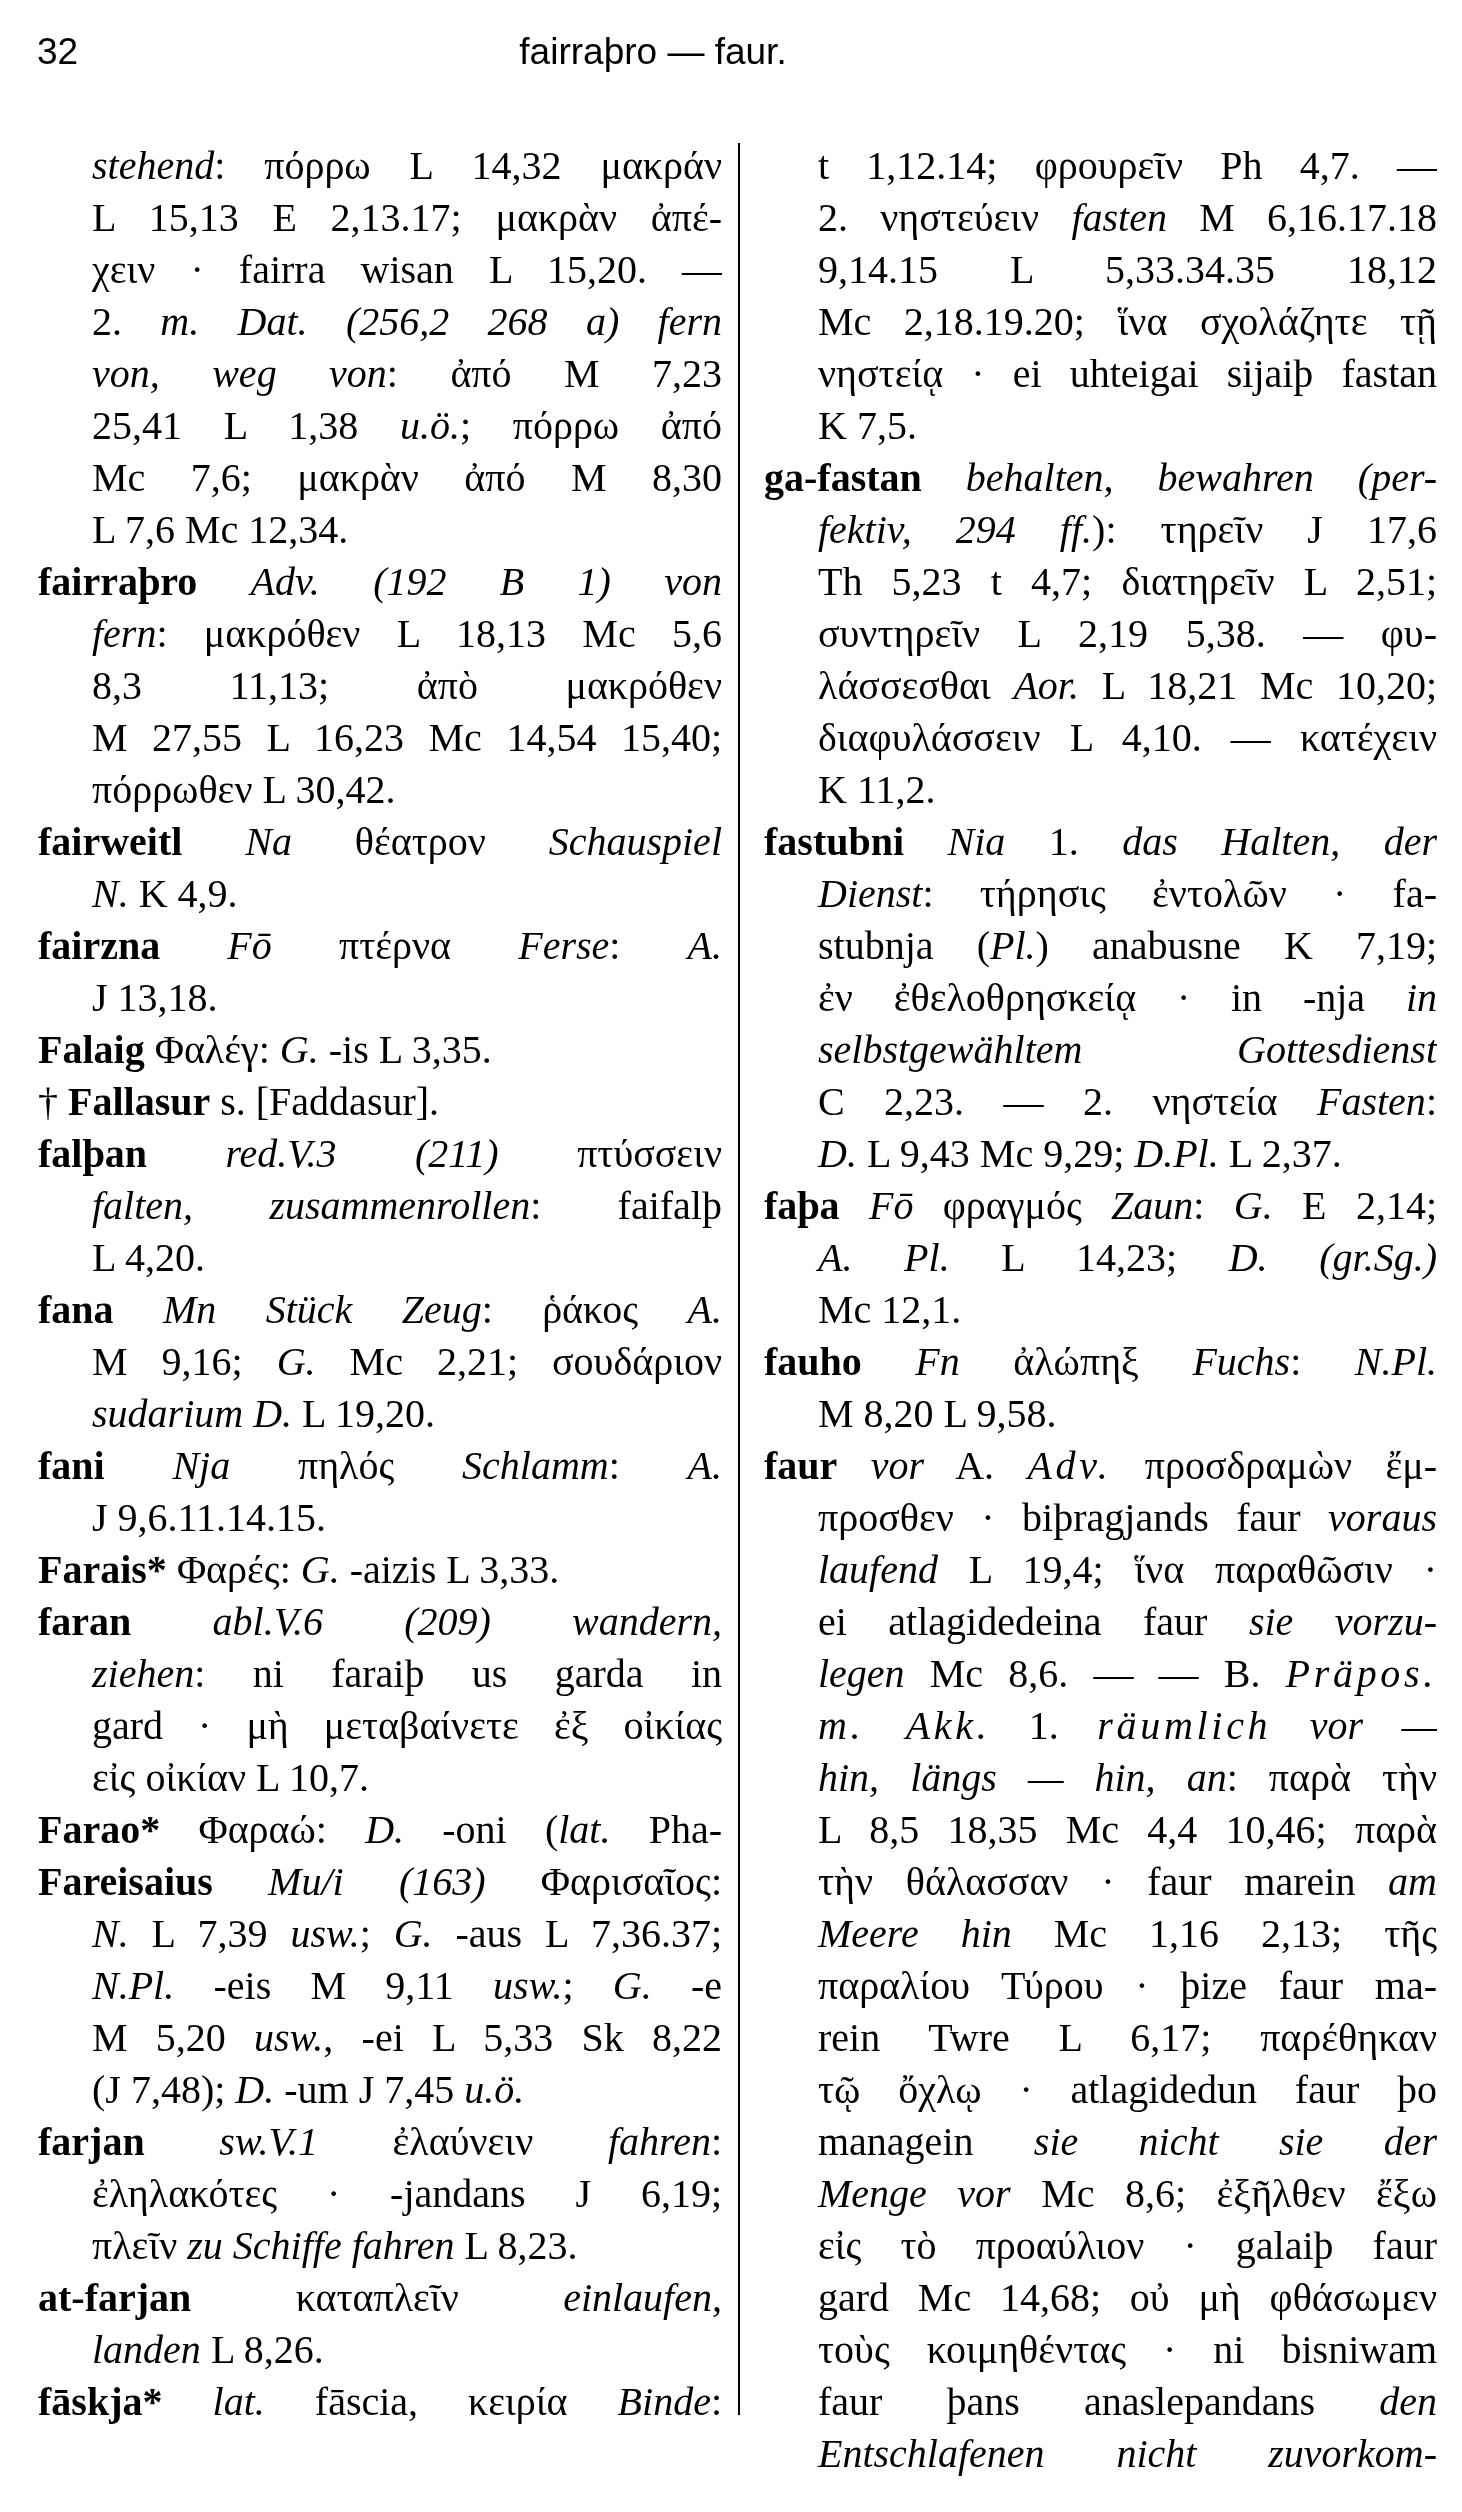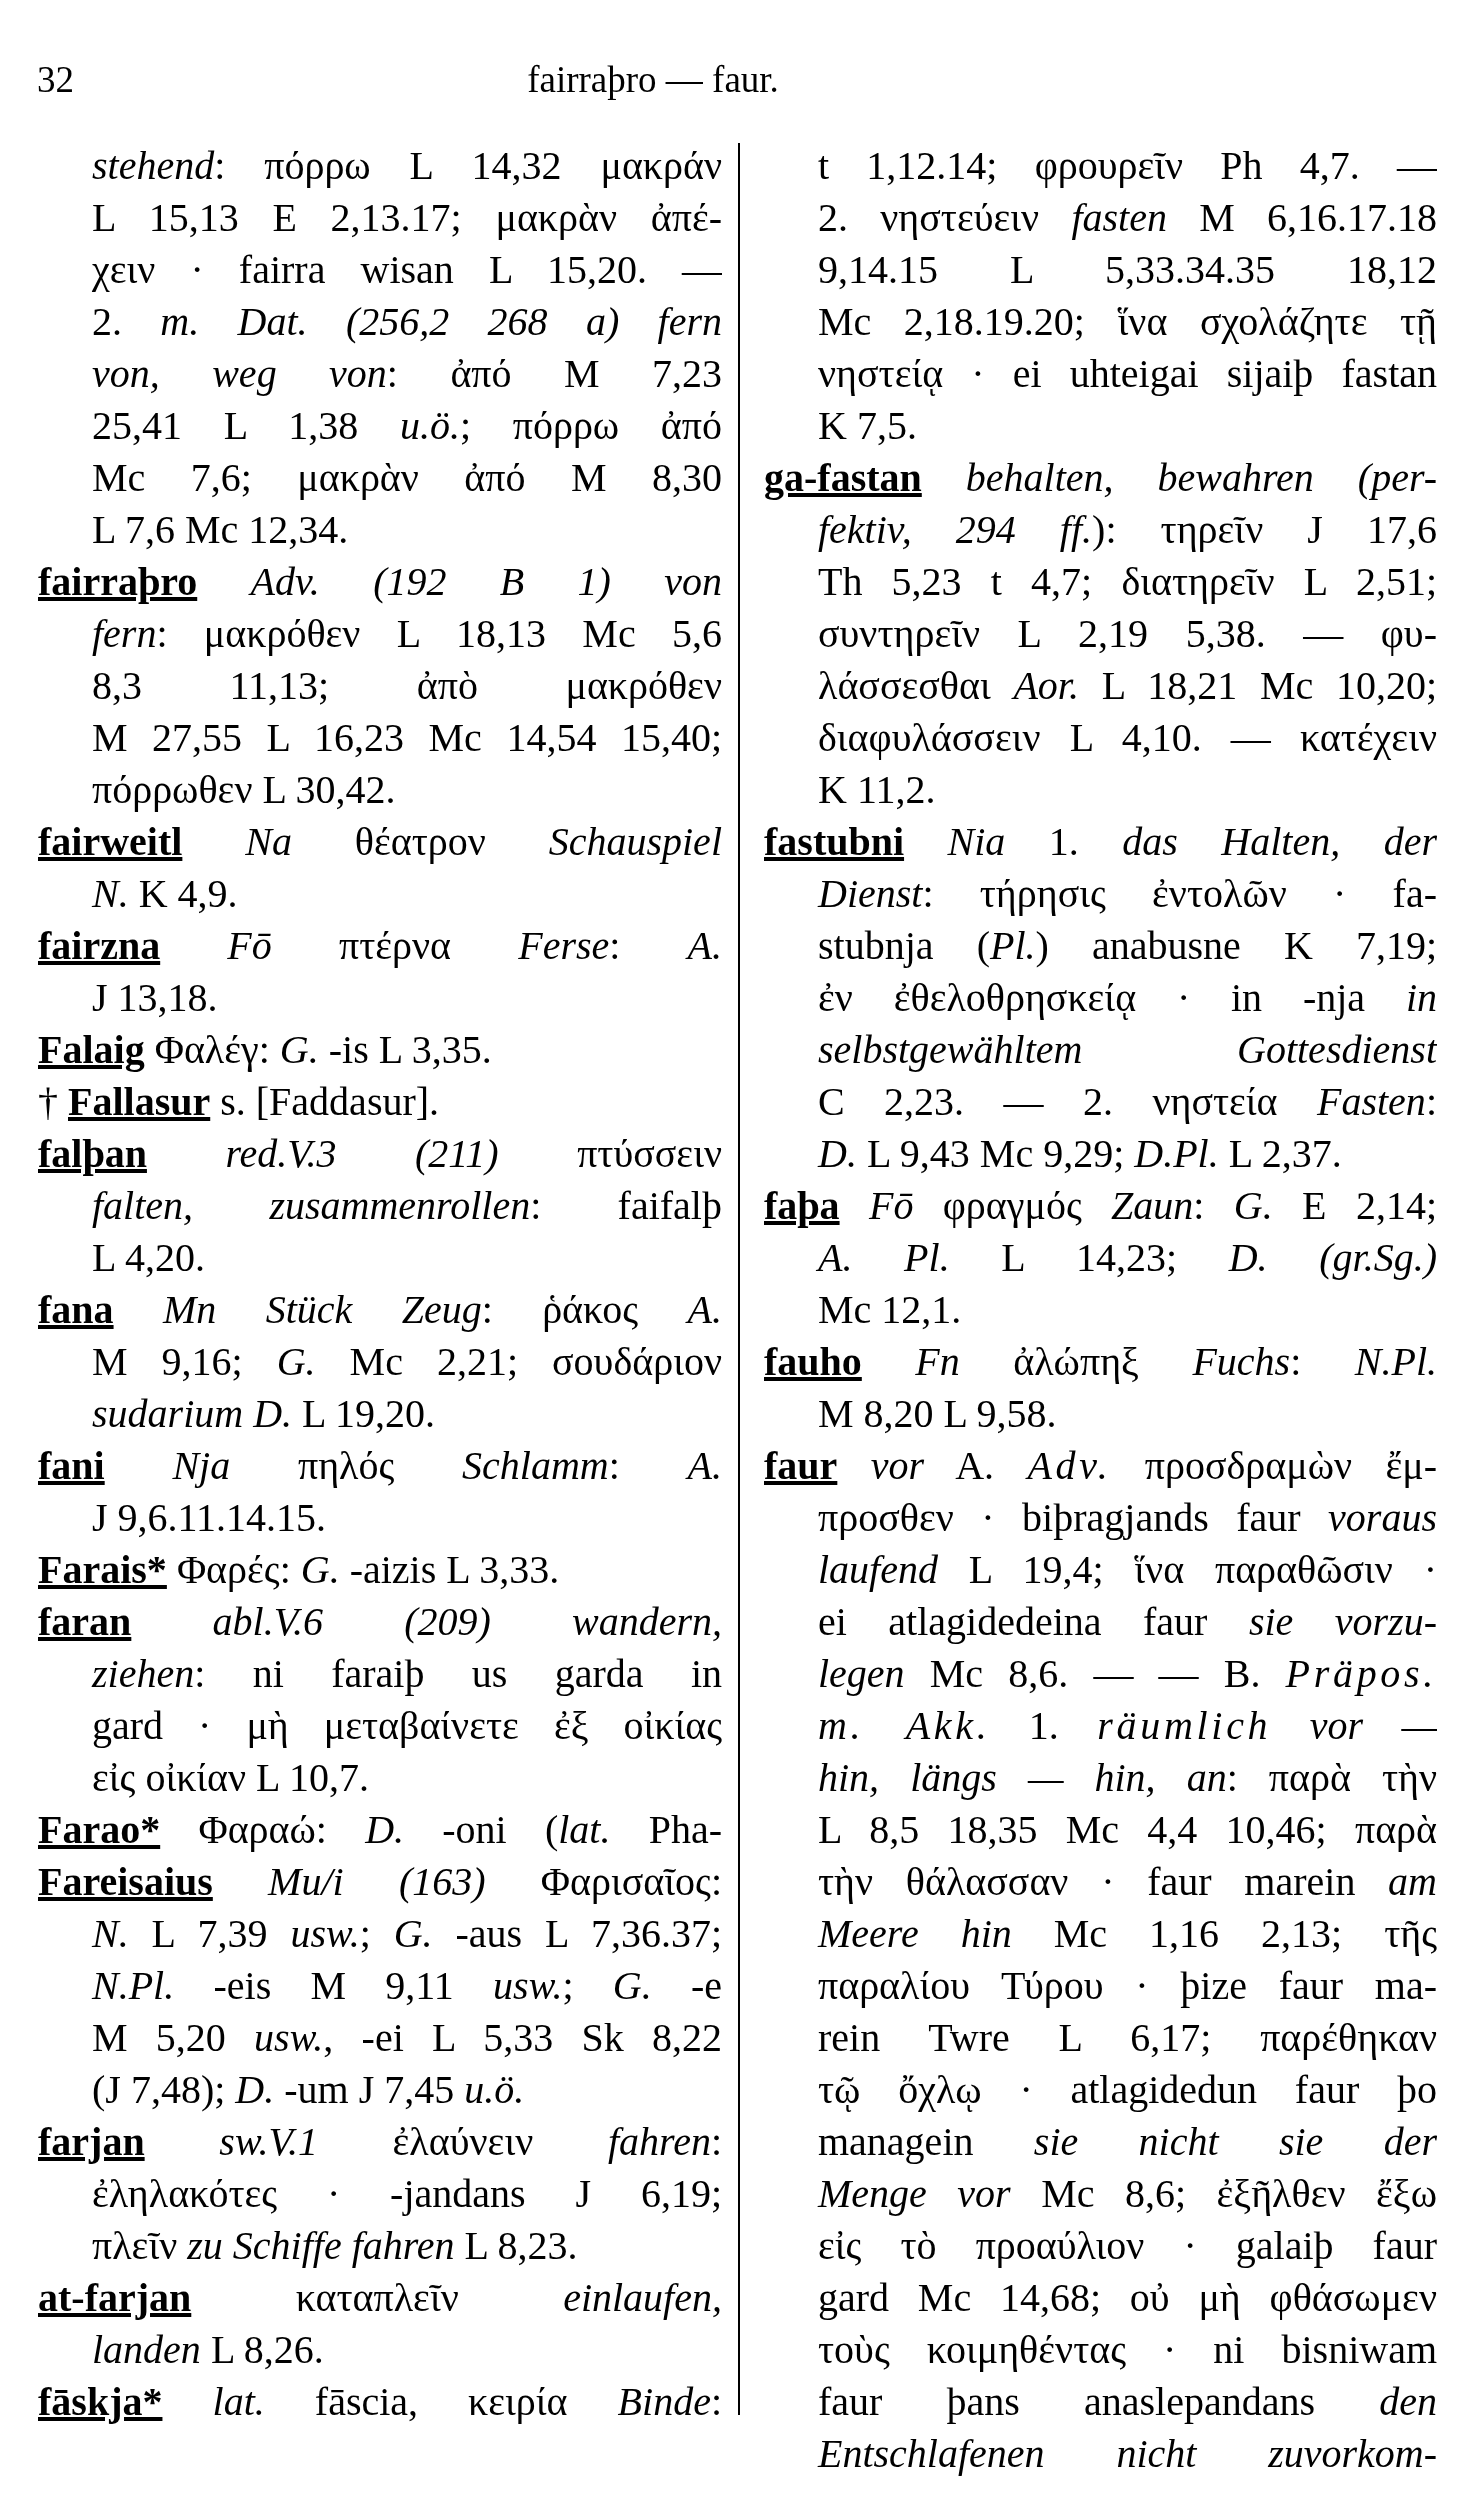--- a/index.html
+++ b/index.html
@@ -1,28 +1,28 @@
 <!DOCTYPE html>
 <html style="font-size:10px"><head>
 <meta charset="utf-8">
 <style>
   html, body { margin:0; padding:0; background:#ffffff; }
   body { width:1463px; height:2512px; position:relative; overflow:hidden; color:#000;
          font-family:"DejaVu Serif", "Liberation Serif", serif; }
-  .hdr { position:absolute; top:31px; font-size:37px; font-family:Liberation Serif, serif;margin-top:27px; }
+  .hdr { position:absolute; top:31px; font-size:37px; font-family:Liberation Sans, sans-serif; }
   #page-num { left:37px; }
   #running-head { left:0; width:1306px; text-align:center; }
   .col { position:absolute; top:141px; }
   #col-left { left:38px; width:684px; }
   #col-right { left:764px; width:673px; }
   .line { height:52px; line-height:49px; font-size:40px; white-space:nowrap;
           font-family:"Liberation Serif", serif; text-align:justify; text-align-last:justify; overflow:hidden; }
   .line.indent { padding-left:54px; }
   .line.last { text-align-last:left; }
-  .hw { font-weight:bold;text-decoration:underline; }
+  .hw { font-weight:bold; }
   .it { font-style:italic; }
   .sp { letter-spacing:3.7px; }
   #divider { position:absolute; left:738px; top:143px; width:1.9px; height:2272px; background:#000; }
 </style>
 </head>
 <body>
 
 <div class="hdr" id="page-num">32</div>
 <div class="hdr" id="running-head">fairraþro — faur.</div>
 

